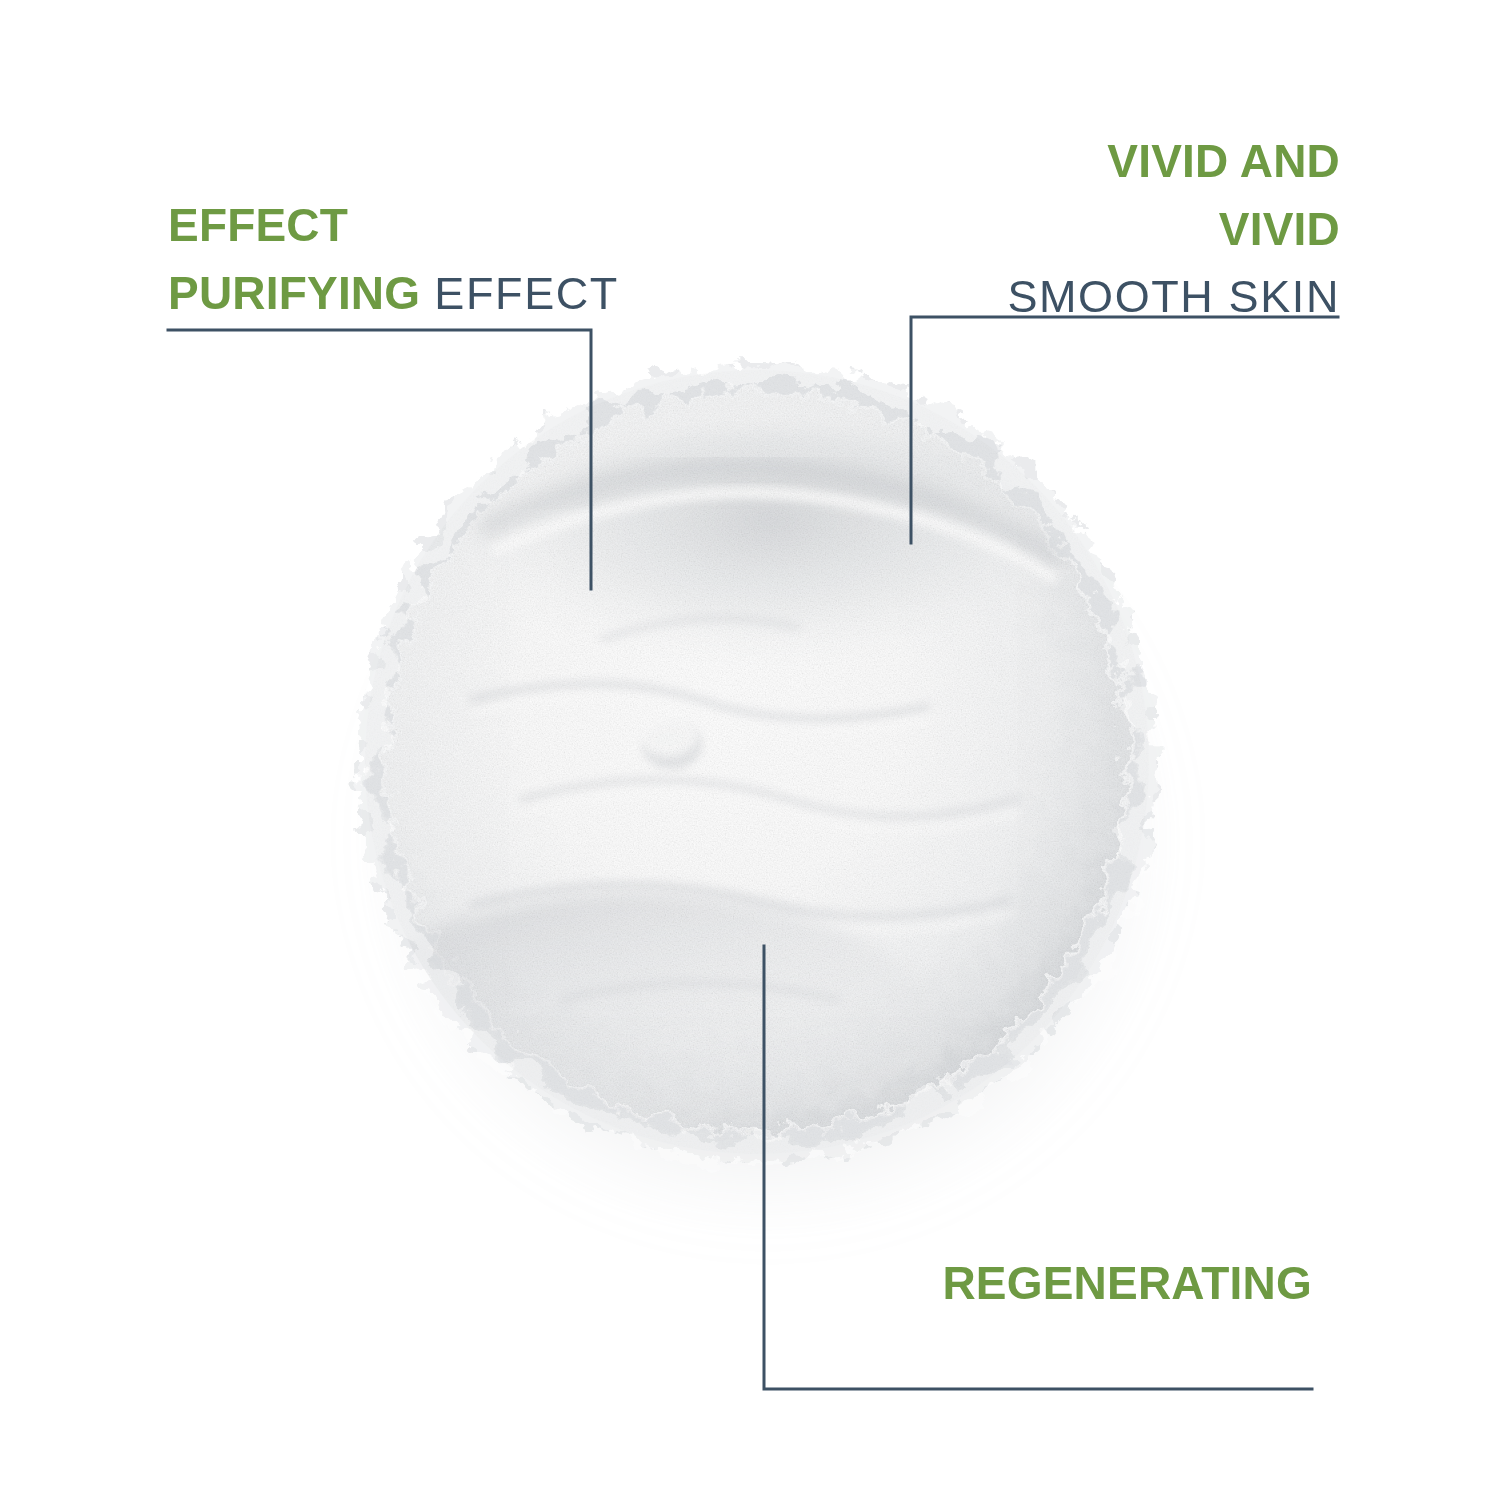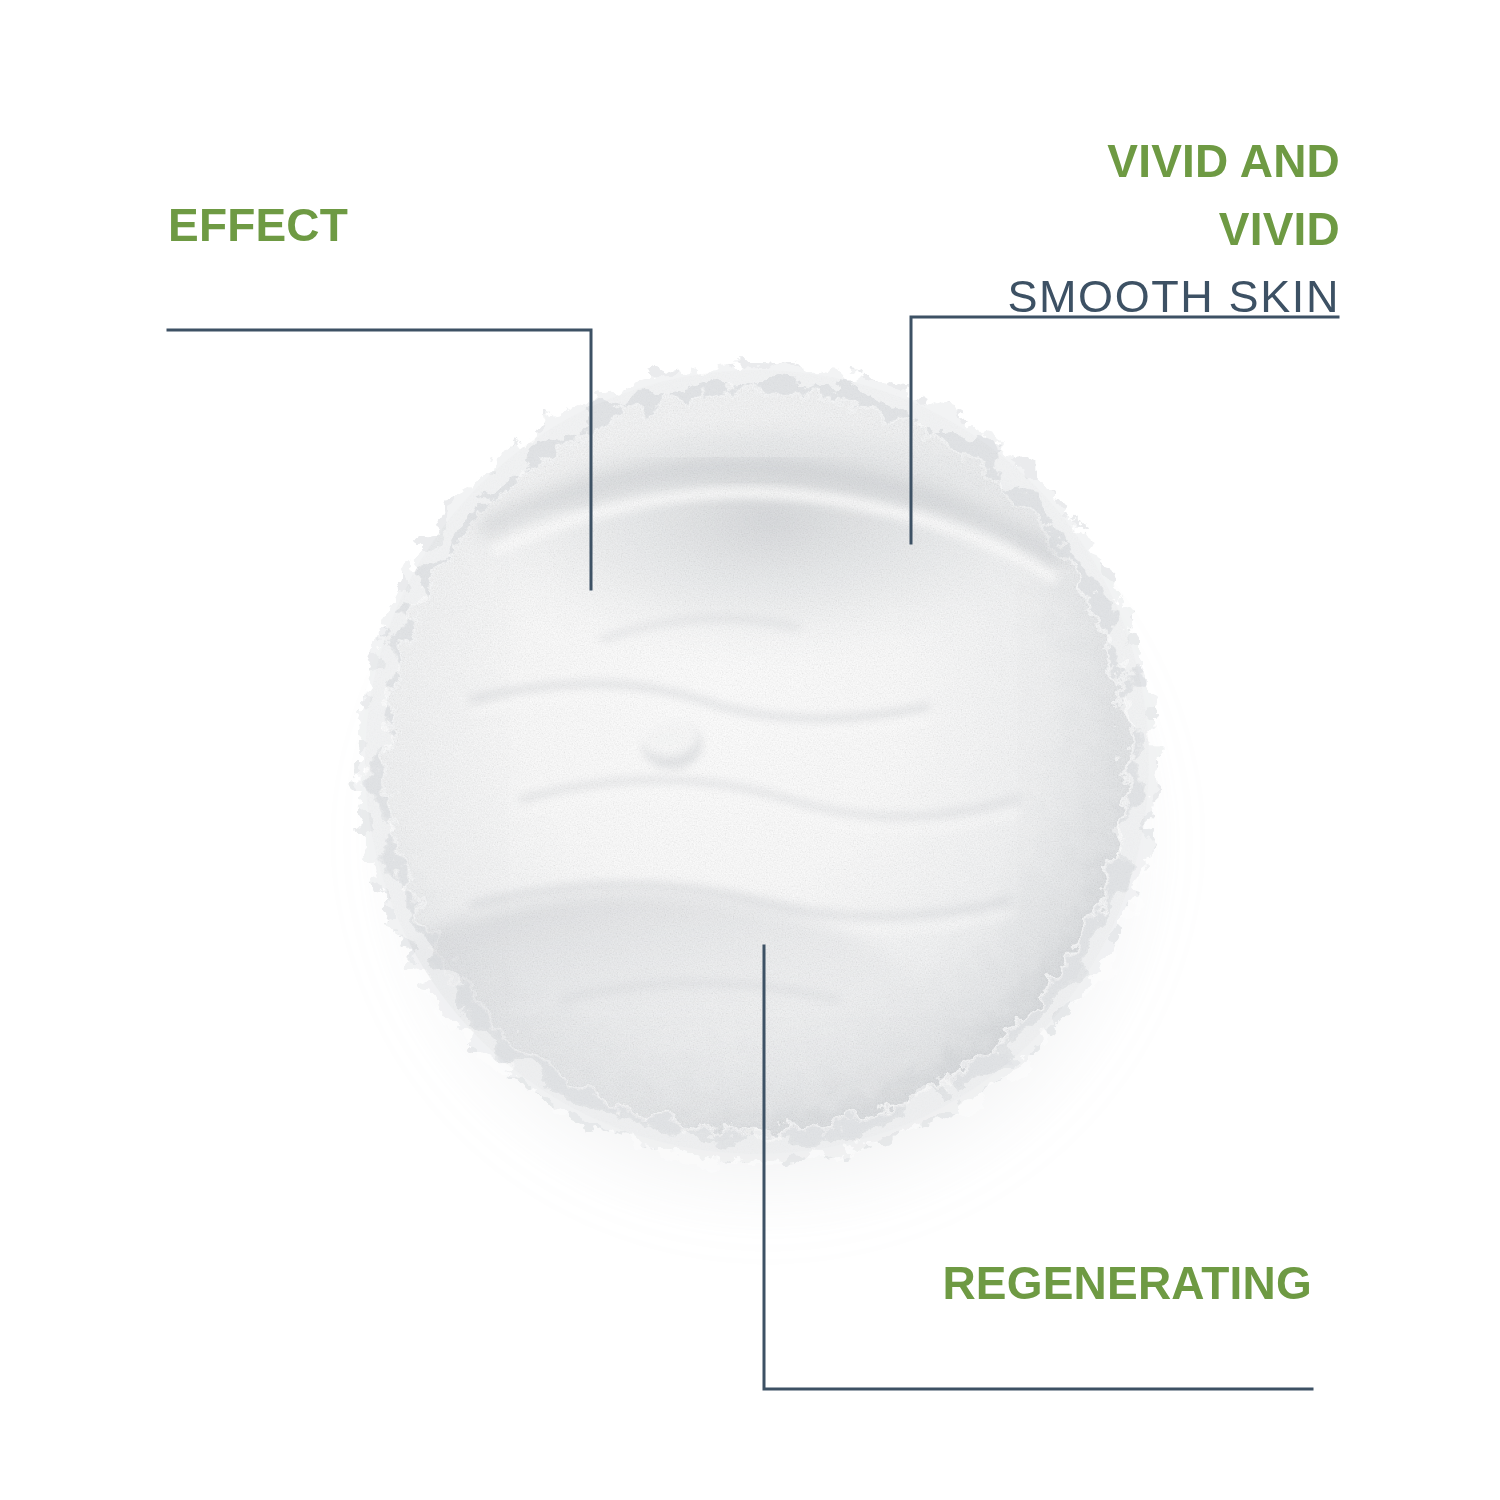--- a/index.html
+++ b/index.html
@@ -196,20 +196,21 @@
   </svg>
 
   <svg id="leader-lines" viewBox="0 0 1500 1500" xmlns="http://www.w3.org/2000/svg">
     <polyline points="168,330 591,330 591,589" fill="none" stroke="#3D5164" stroke-width="3" stroke-linecap="square"></polyline>
     <polyline points="1338,317 911,317 911,543" fill="none" stroke="#3D5164" stroke-width="3" stroke-linecap="square"></polyline>
     <polyline points="764,946 764,1389 1312,1389" fill="none" stroke="#3D5164" stroke-width="3" stroke-linecap="square"></polyline>
   </svg>
 
   <div id="callout-instant" class="callout">
     <span class="row"><span class="inline-strong">EFFECT</span></span>
+    <span class="row"><span class="inline-strong">PURIFYING</span><span class="inline-light"> EFFECT</span></span>
   </div>
 
   <div id="callout-vivid" class="callout">
     <span class="row"><span class="inline-strong">VIVID AND</span></span>
     <span class="row"><span class="inline-strong">VIVID</span></span>
     <span class="row"><span class="inline-light">SMOOTH SKIN</span></span>
   </div>
 
   <div id="callout-regenerating" class="callout">
     <span class="row"><span class="inline-strong">REGENERATING</span></span>

